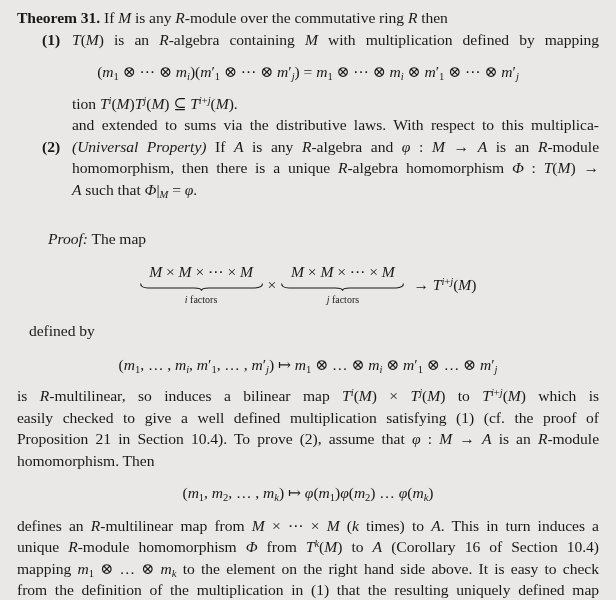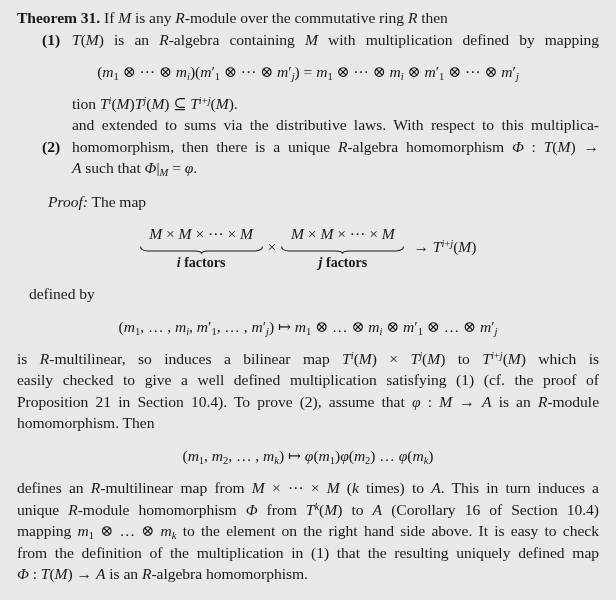--- a/index.html
+++ b/index.html
@@ -25,26 +25,26 @@
   sub{font-size:68%;vertical-align:-0.25em;line-height:0;}
   .para .ln{text-align:justify;text-align-last:justify;}
   .para .ln.last{text-align-last:left;}
   .item{display:flex;}
   .item-label{flex:none;width:30px;margin-left:25px;font-weight:bold;}
   .item-body{flex:1;min-width:0;}
   .just{text-align:justify;text-align-last:justify;}
   .item-cont{margin-left:55px;}
   .display{text-align:center;}
   .disp-mult{margin:11px 0 10px 0;}
-  .proof-head{margin-top:12px;text-indent:31px;}
+  .proof-head{margin-top:28px;text-indent:31px;}
   .ub-row{display:flex;justify-content:center;align-items:center;margin:11px 0 9px 0;}
   .ub-group{display:flex;flex-direction:column;align-items:center;}
   .ub-expr{line-height:21.5px;padding:0 2px;}
   .brace{display:block;width:100%;height:8px;margin-top:1px;}
-  .ub-label{font-size:14px;line-height:16px;margin-top:1px;letter-spacing:0;font-weight:bold;}
+  .ub-label{font-size:10px;line-height:16px;margin-top:1px;letter-spacing:0;}
   .ub-times{line-height:21.5px;padding:0 5px;}
   .ub-tail{line-height:21.5px;padding-left:9px;}
   .defined-by{margin:12px;}
   .disp-map{margin:10px 0 10px 0;}
   .disp-phi{margin:11px 0 11px 0;}
 </style>
 </head>
 <body>
 
 <div class="page">
@@ -61,20 +61,21 @@
   <div class="display disp-mult">(<i>m</i><sub>1</sub> ⊗ ⋯ ⊗ <i>m</i><sub><i>i</i></sub>)(<i>m</i>′<sub>1</sub> ⊗ ⋯ ⊗ <i>m</i>′<sub><i>j</i></sub>) = <i>m</i><sub>1</sub> ⊗ ⋯ ⊗ <i>m</i><sub><i>i</i></sub> ⊗ <i>m</i>′<sub>1</sub> ⊗ ⋯ ⊗ <i>m</i>′<sub><i>j</i></sub></div>
 
   <div class="para item-cont">
       <div class="ln last">tion <span class="cal">T</span><sup><i>i</i></sup>(<i>M</i>)<span class="cal">T</span><sup><i>j</i></sup>(<i>M</i>) ⊆ <span class="cal">T</span><sup><i>i</i>+<i>j</i></sup>(<i>M</i>).</div>
       <div class="ln">and extended to sums via the distributive laws. With respect to this multiplica-</div>
     </div>
 
   <div class="item">
     <span class="item-label">(2)</span>
     <div class="item-body para">
+        <div class="ln"><i>(Universal Property)</i> If <i>A</i> is any <i>R</i>-algebra and <i>φ</i> : <i>M</i> → <i>A</i> is an <i>R</i>-module</div>
         <div class="ln">homomorphism, then there is a unique <i>R</i>-algebra homomorphism <i>Φ</i> : <span class="cal">T</span>(<i>M</i>) →</div>
         <div class="ln last"><i>A</i> such that <i>Φ</i>|<sub><i>M</i></sub> = <i>φ</i>.</div>
       </div>
   </div>
 
   <div class="proof-head"><i>Proof:</i>  The map</div>
 
   <div class="ub-row">
     <div class="ub-group">
       <div class="ub-expr"><i>M</i> × <i>M</i> × ⋯ × <i>M</i></div>

